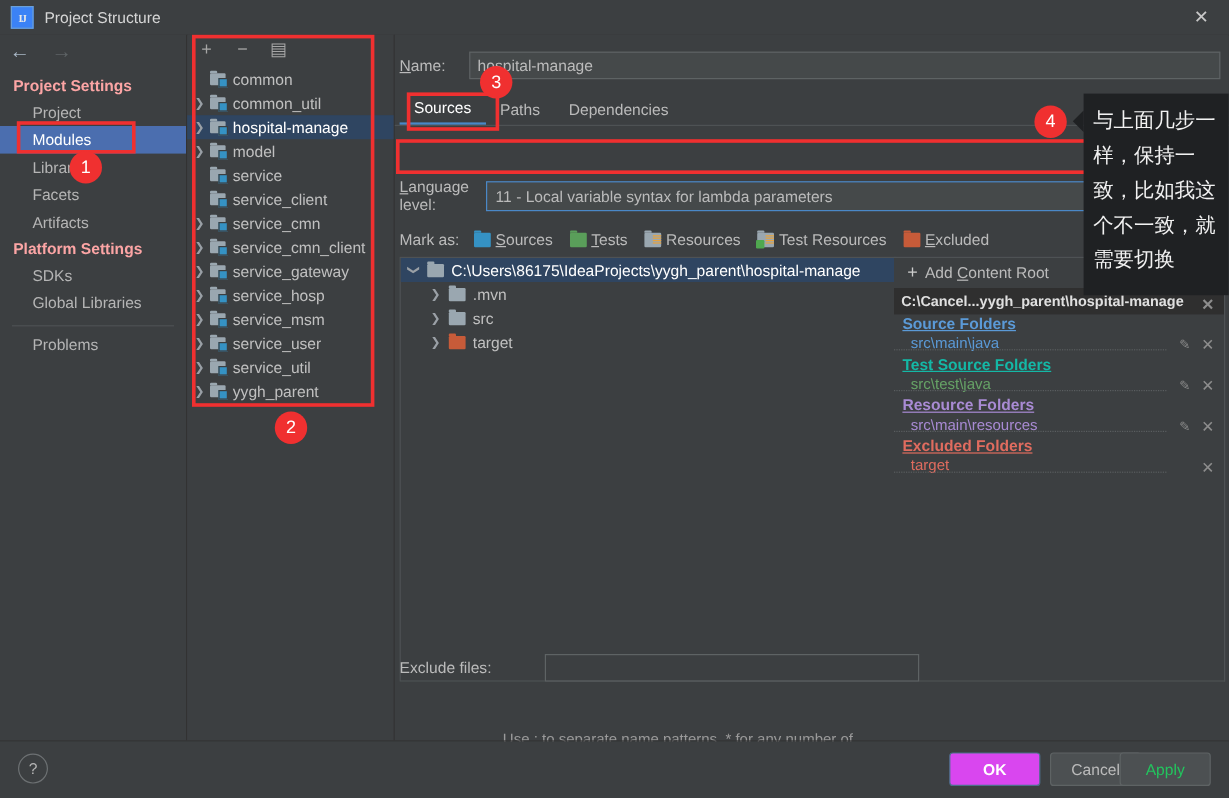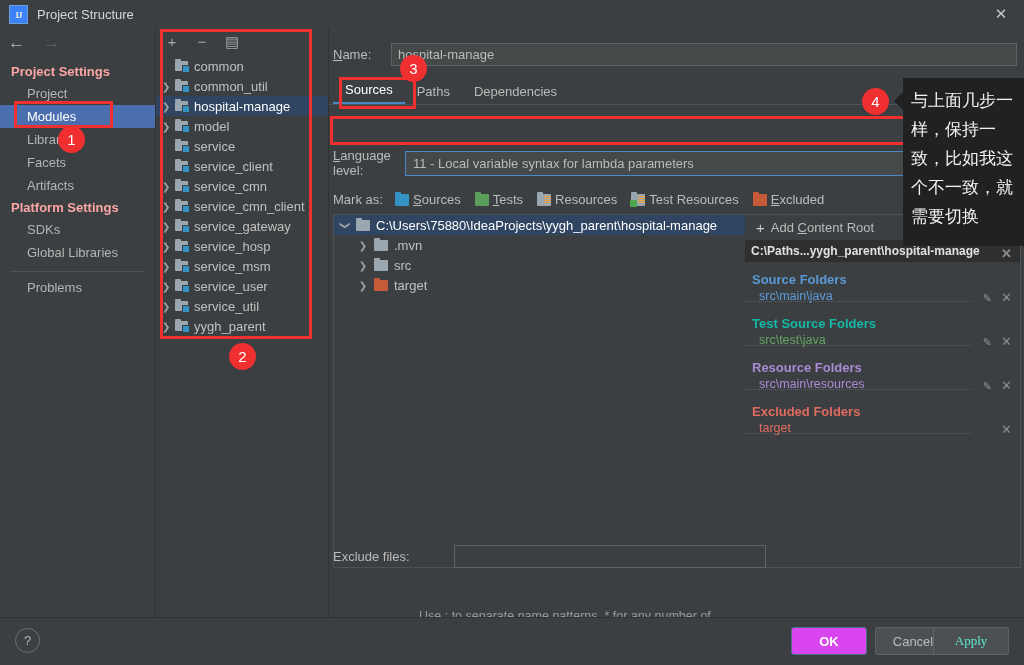--- a/index.html
+++ b/index.html
@@ -163,21 +163,21 @@
   .addroot {
     height: 25px; display: flex; align-items: center; padding-left: 11px;
     color: #bbbbbb; font-size: 13px;
   }
   .addroot .plus { color: #cccccc; font-size: 15px; margin-right: 6px; line-height: 1; }
   .rootpath {
     height: 22px; line-height: 22px; background: #2f2f2f; color: #e0e0e0;
     font-weight: bold; font-size: 12px; padding-left: 6px; position: relative;
   }
   .rootpath .x { position: absolute; right: 8px; top: 3px; color: #8d8d8d; font-size: 13px; }
-  .grp { margin-top: 10px; padding-left: 7px; font-weight: bold; font-size: 13px; }
+  .grp { padding-left: 7px; font-weight: bold; font-size: 13px; text-decoration: underline; }
   .grp.src { color: #5b9ad7; }
   .grp.test { color: #14b8a6; }
   .grp.res { color: #a98bd4; }
   .grp.exc { color: #e06c5f; }
   .entry {
     position: relative; height: 19px; line-height: 19px; padding-left: 14px; font-size: 12.5px;
   }
   .entry .dots {
     position: absolute; left: 0; right: 48px; bottom: 4px;
     border-bottom: 1px dotted #5a5e60;
@@ -213,21 +213,21 @@
     display: flex; align-items: center; justify-content: center;
     color: #b5b5b5; font-size: 13px;
   }
   .btn {
     position: absolute; top: 9px; height: 26px; min-width: 74px;
     border: 1px solid #5e6364; border-radius: 3px; background: #4c5052;
     color: #bbbbbb; font-size: 13px;
     display: flex; align-items: center; justify-content: center;
   }
   .btn.primary { background: #d946ef; border-color: #4c708c; color: #ffffff; font-weight: bold; }
-  .btn.disabled { color: #5eead4; font-family: Liberation Serif, serif; }
+  .btn.disabled { color: #22c55e; }
   #btn-ok { right: 157px; width: 74px; }
   #btn-cancel { right: 73px; width: 74px; }
   #btn-apply { right: -1px; width: 74px; margin-right: 16px; }
 
   
   .anno-box {
     position: absolute; border: 3px solid #f03030; box-sizing: border-box;
     pointer-events: none;
   }
   .anno-badge {
@@ -458,21 +458,21 @@
       <div class="mark-btn">
         <span class="mk-ico" style="background:#c75b39"></span>
         <span><span class="under">E</span>xcluded</span>
       </div>
     </div>
 
     <div class="croot" id="content-tree">
         <div class="crow sel" style="padding-left: 0px;">
           <span class="ctw" style="transform: rotate(90deg);">❯</span>
           <span class="cfolder" style="background: rgb(154, 167, 176);"></span>
-          <span>C:\Users\75880\IdeaProjects\yygh_parent\hospital-manage</span>
+          <span>C:\Users\86175\IdeaProjects\yygh_parent\hospital-manage</span>
         </div>
         <div class="crow" style="padding-left: 18px;">
           <span class="ctw">❯</span>
           <span class="cfolder" style="background: rgb(154, 167, 176);"></span>
           <span>.mvn</span>
         </div>
         <div class="crow" style="padding-left: 18px;">
           <span class="ctw">❯</span>
           <span class="cfolder" style="background: rgb(154, 167, 176);"></span>
           <span>src</span>
@@ -483,21 +483,21 @@
           <span>target</span>
         </div>
       </div>
 
     <div class="rootspanel">
       <div class="addroot">
         <span class="plus">+</span>
         <span>Add <span class="under">C</span>ontent Root</span>
       </div>
       <div class="rootpath">
-        <span>C:\Paths...yygh_parent\hospital-manage</span>
+        <span>C:\Cancel...yygh_parent\hospital-manage</span>
         <span class="x">✕</span>
       </div>
       <div id="roots-groups">
           <div class="grp src">Source Folders</div>
           <div class="entry src"><span>src\main\java</span><span class="dots"></span><span class="pen">✎</span><span class="x">✕</span></div>
           <div class="grp test">Test Source Folders</div>
           <div class="entry test"><span>src\test\java</span><span class="dots"></span><span class="pen">✎</span><span class="x">✕</span></div>
           <div class="grp res">Resource Folders</div>
           <div class="entry res"><span>src\main\resources</span><span class="dots"></span><span class="pen">✎</span><span class="x">✕</span></div>
           <div class="grp exc">Excluded Folders</div>

